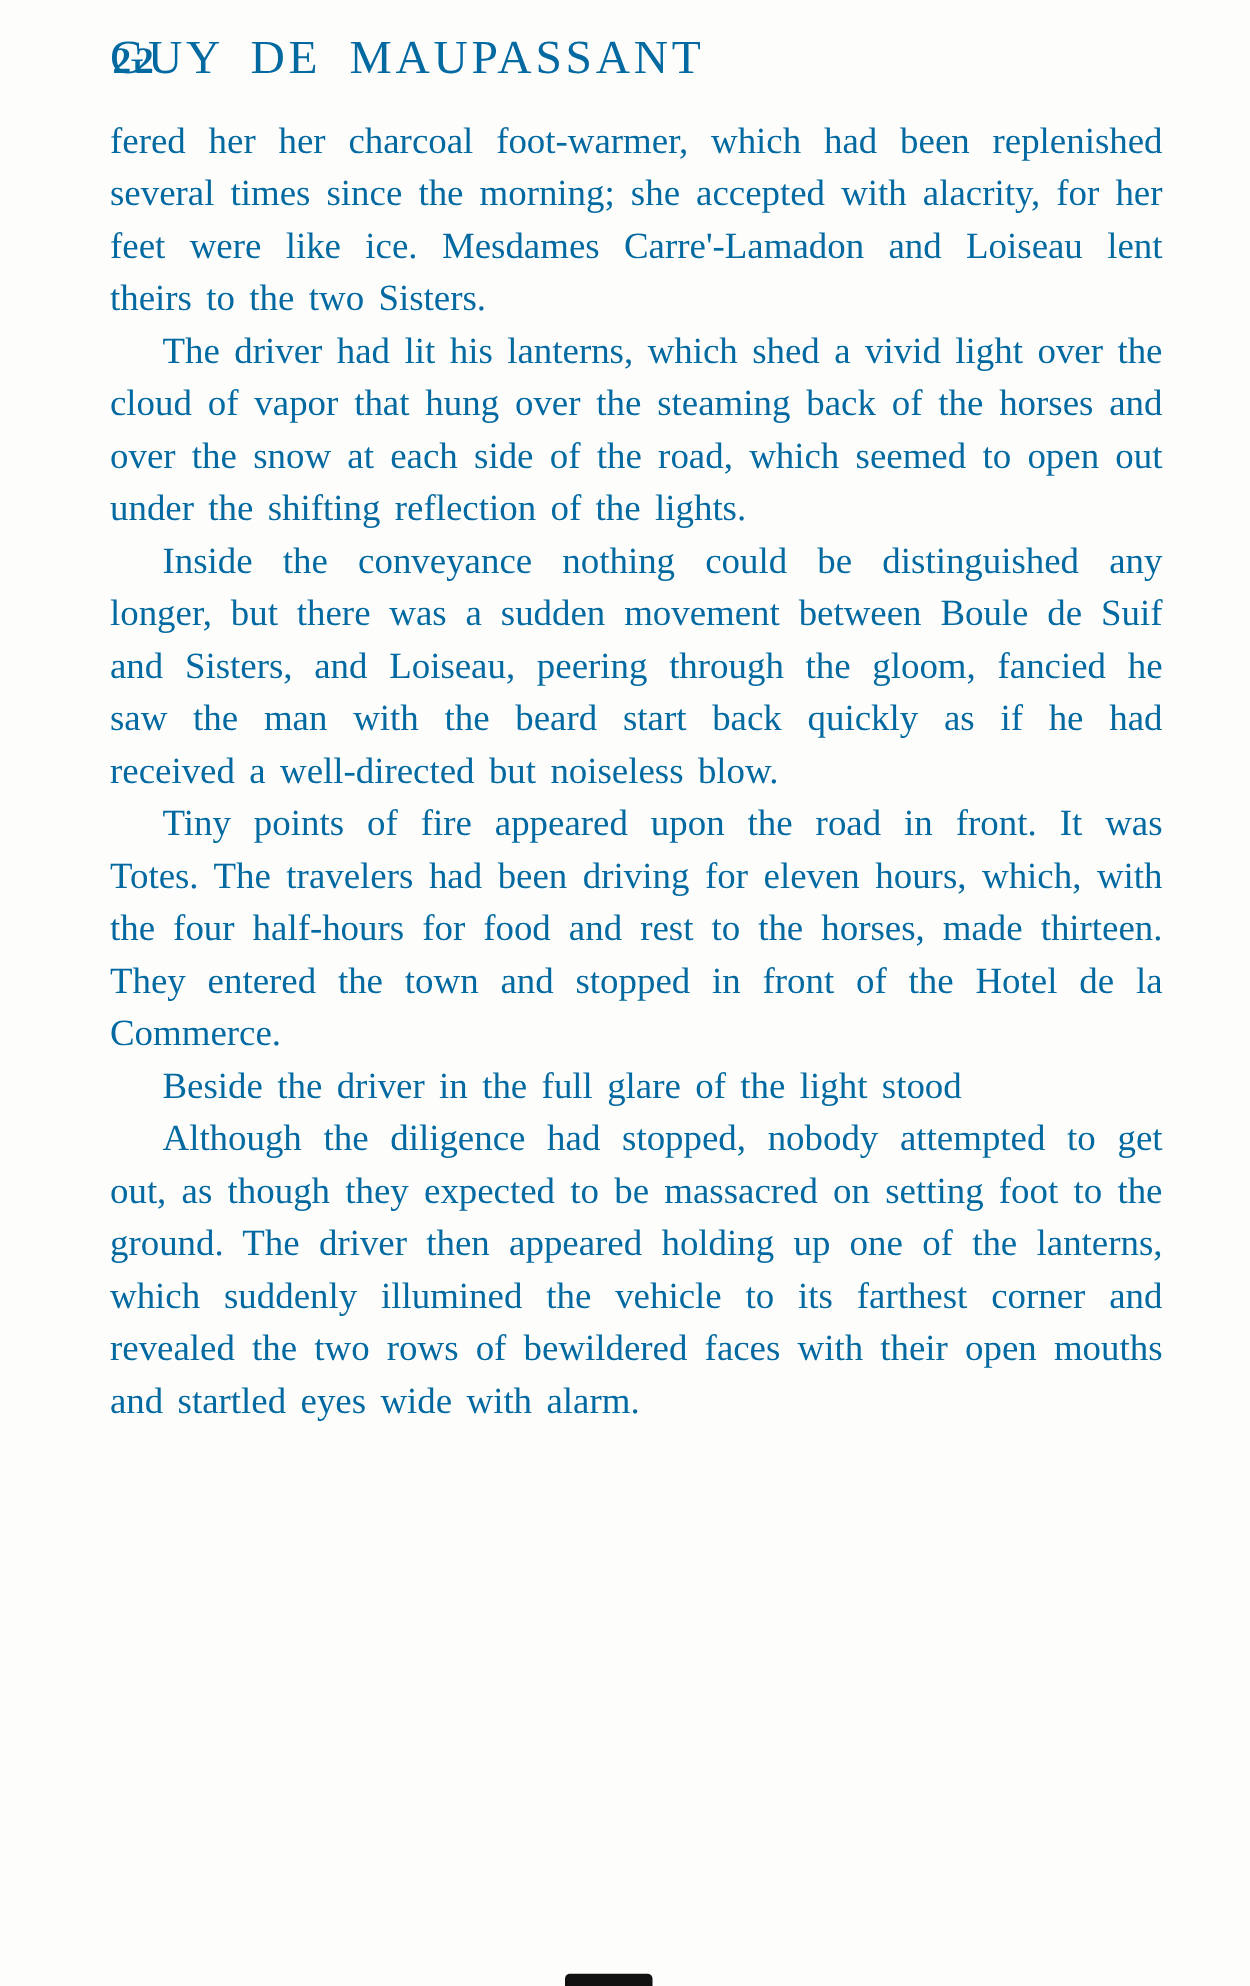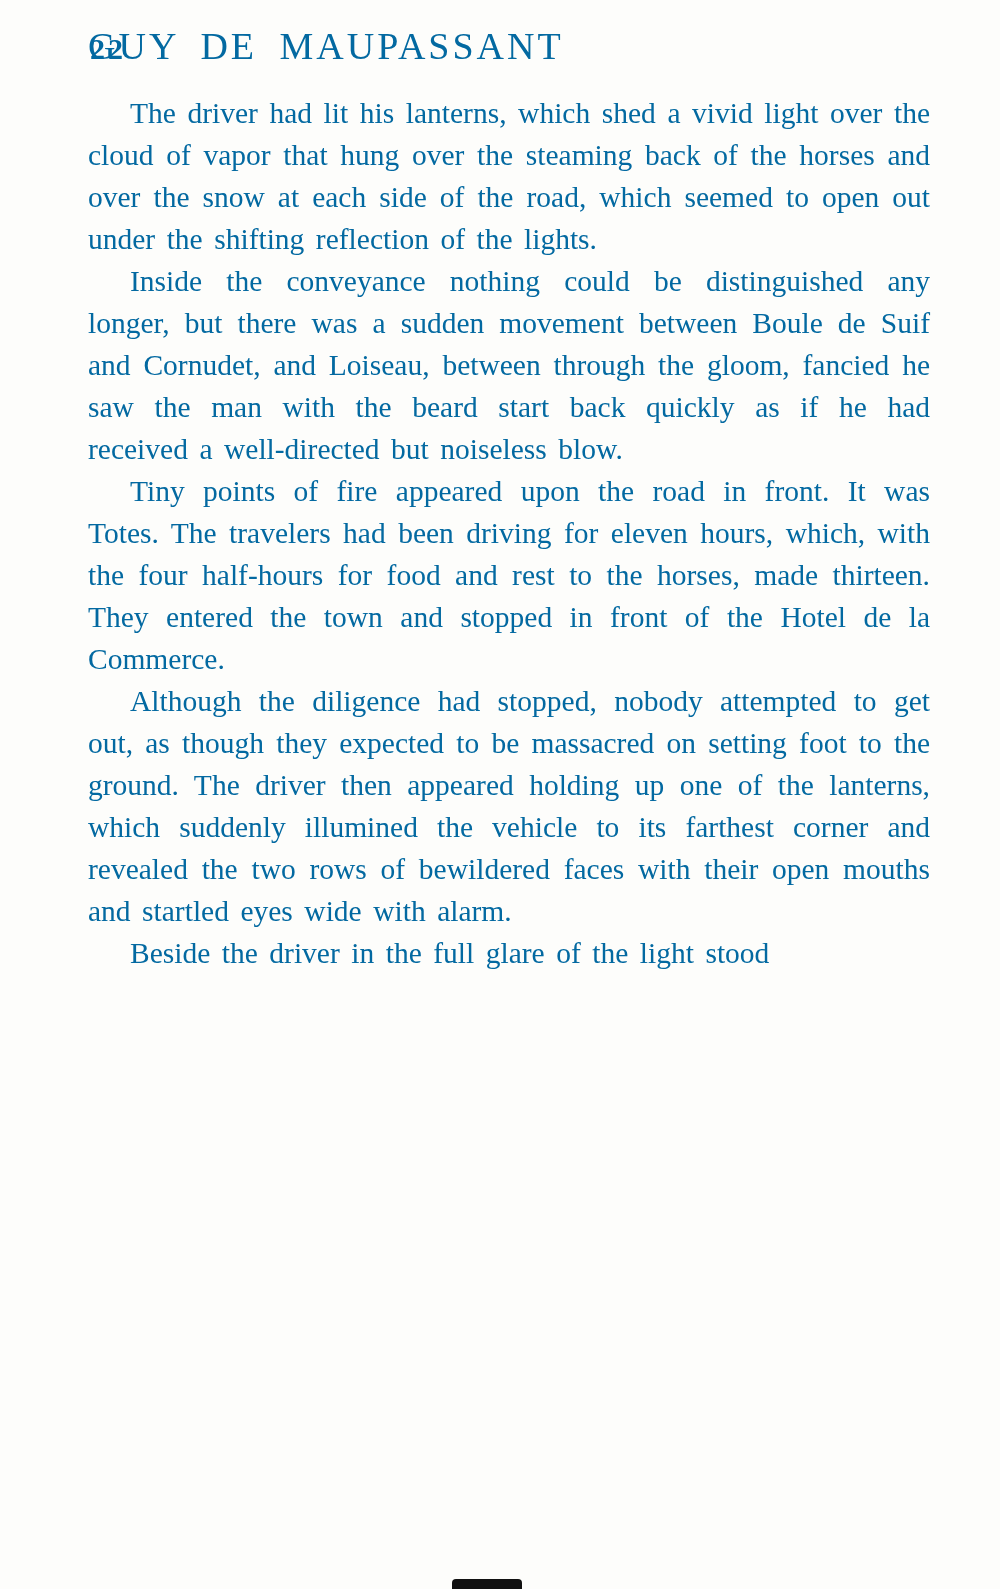--- a/index.html
+++ b/index.html
@@ -68,22 +68,23 @@
 <body>
 
 <div class="page">
 
   <div class="page-header">
     <span class="page-number">22</span>
     <div class="header-title">GUY DE MAUPASSANT</div>
   </div>
 
   <div class="body-text">
+    <p class="no-indent">fered her her charcoal foot-warmer, which had been replenished several times since the morning; she accepted with alacrity, for her feet were like ice. Mesdames Carre'-Lamadon and Loiseau lent theirs to the two Sisters.</p>
     <p>The driver had lit his lanterns, which shed a vivid light over the cloud of vapor that hung over the steaming back of the horses and over the snow at each side of the road, which seemed to open out under the shifting reflection of the lights.</p>
-    <p>Inside the conveyance nothing could be distinguished any longer, but there was a sudden movement between Boule de Suif and Cornudet, and Loiseau, between through the gloom, fancied he saw the man with the beard start back quickly as if he had received a well-directed but noiseless blow.</p>
+    <p>Inside the conveyance nothing could be distinguished any longer, but there was a sudden movement between Boule de Suif and Sisters, and Loiseau, peering through the gloom, fancied he saw the man with the beard start back quickly as if he had received a well-directed but noiseless blow.</p>
     <p>Tiny points of fire appeared upon the road in front. It was Totes. The travelers had been driving for eleven hours, which, with the four half-hours for food and rest to the horses, made thirteen. They entered the town and stopped in front of the Hotel de la Commerce.</p>
+    <p>Beside the driver in the full glare of the light stood</p>
     <p>Although the diligence had stopped, nobody attempted to get out, as though they expected to be massacred on setting foot to the ground. The driver then appeared holding up one of the lanterns, which suddenly illumined the vehicle to its farthest corner and revealed the two rows of bewildered faces with their open mouths and startled eyes wide with alarm.</p>
-    <p>Beside the driver in the full glare of the light stood</p>
   </div>
 
   <div class="scan-artifact"></div>
 
 </div>
 
 </body></html>

